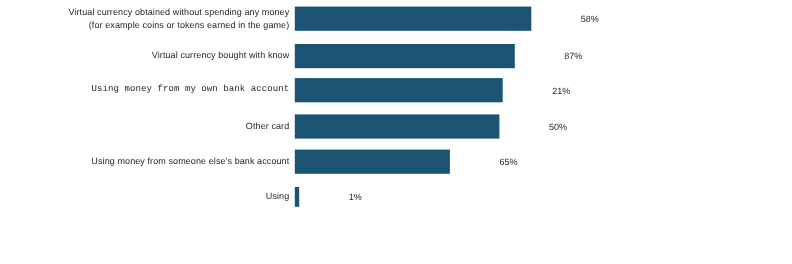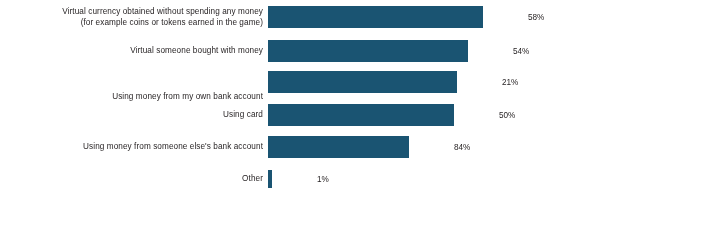--- a/index.html
+++ b/index.html
@@ -71,53 +71,53 @@
   <div class="row" style="top:6px;height:24px;">
     <div class="cat-label" style="top:0px;">Virtual currency obtained without spending any money
 (for example coins or tokens earned in the game)</div>
     <div class="bar-wrap" style="top:0px;height:22px;">
       <span class="bar" style="width: 215px; background: rgb(26, 84, 114);"></span>
       <span class="value-label">58%</span>
     </div>
   </div>
 
   <div class="row" style="top:40px;height:24px;">
-    <div class="cat-label" style="top:5px;">Virtual someone bought with money</div>
+    <div class="cat-label" style="top:5px;">Virtual currency bought with know</div>
     <div class="bar-wrap" style="top:0px;height:22px;">
       <span class="bar" style="width: 200px; background: rgb(26, 84, 114);"></span>
-      <span class="value-label">54%</span>
+      <span class="value-label">87%</span>
     </div>
   </div>
 
   <div class="row" style="top:71px;height:24px;">
-    <div class="cat-label" style="top:20px;">Using money from my own bank account</div>
+    <div class="cat-label" style="top:5px;font-family:Liberation Mono, monospace;">Using money from my own bank account</div>
     <div class="bar-wrap" style="top:0px;height:22px;">
       <span class="bar" style="width: 189px; background: rgb(26, 84, 114);"></span>
       <span class="value-label">21%</span>
     </div>
   </div>
 
   <div class="row" style="top:104px;height:24px;">
-    <div class="cat-label" style="top:5px;">Using card</div>
+    <div class="cat-label" style="top:5px;">Other card</div>
     <div class="bar-wrap" style="top:0px;height:22px;justify-content:center;">
       <span class="bar" style="width: 186px; background: rgb(26, 84, 114);"></span>
       <span class="value-label">50%</span>
     </div>
   </div>
 
   <div class="row" style="top:136px;height:24px;">
     <div class="cat-label" style="top:5px;">Using money from someone else's bank account</div>
     <div class="bar-wrap" style="top:0px;height:22px;">
       <span class="bar" style="width: 141px; background: rgb(26, 84, 114);"></span>
-      <span class="value-label">84%</span>
+      <span class="value-label">65%</span>
     </div>
   </div>
 
   <div class="row" style="top:170px;height:20px;">
-    <div class="cat-label" style="top:3px;">Other</div>
+    <div class="cat-label" style="top:3px;">Using</div>
     <div class="bar-wrap" style="top:0px;height:18px;">
       <span class="bar" style="width: 4px; background: rgb(26, 84, 114);"></span>
       <span class="value-label">1%</span>
     </div>
   </div>
 
 
 </div>
 
 </body></html>

